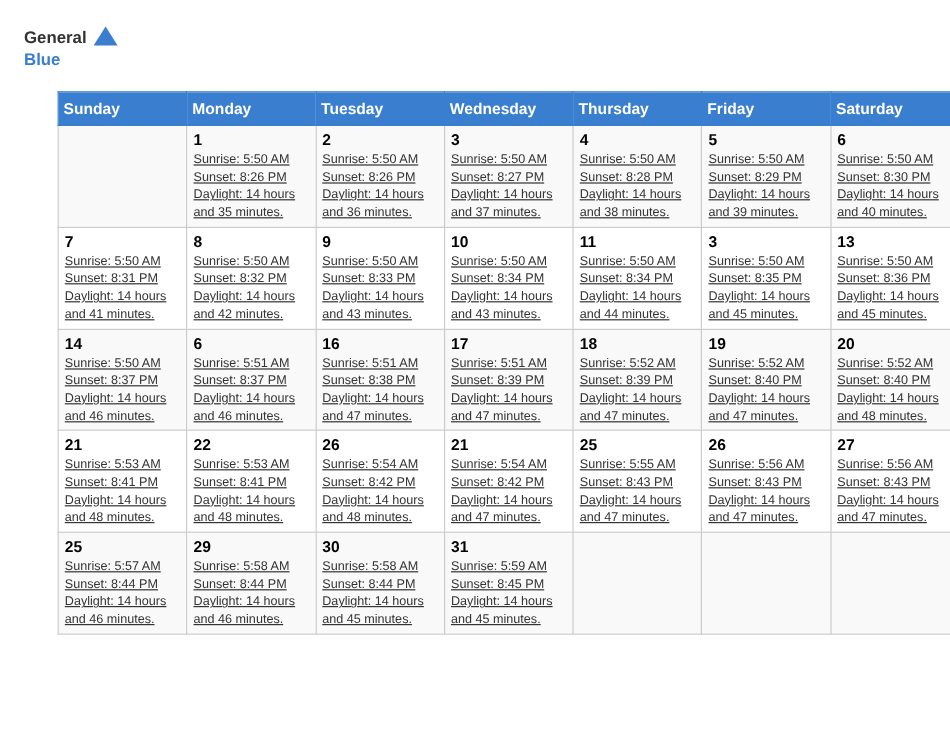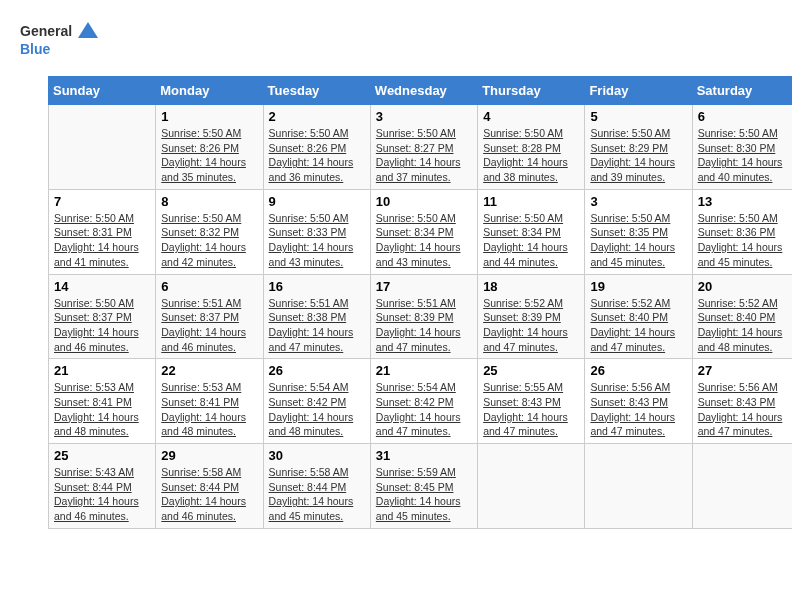--- a/index.html
+++ b/index.html
@@ -301,21 +301,21 @@
           <span class="day-number">27</span>
           <div class="day-info" style="white-space: pre-line;">Sunrise: 5:56 AM
 Sunset: 8:43 PM
 Daylight: 14 hours
 and 47 minutes.</div>
         </td>
       </tr>
       <tr>
         <td>
           <span class="day-number">25</span>
-          <div class="day-info" style="white-space: pre-line;">Sunrise: 5:43 AM
+          <div class="day-info" style="white-space: pre-line;">Sunrise: 5:57 AM
 Sunset: 8:44 PM
 Daylight: 14 hours
 and 46 minutes.</div>
         </td>
         <td>
           <span class="day-number">29</span>
           <div class="day-info" style="white-space: pre-line;">Sunrise: 5:58 AM
 Sunset: 8:44 PM
 Daylight: 14 hours
 and 46 minutes.</div>

